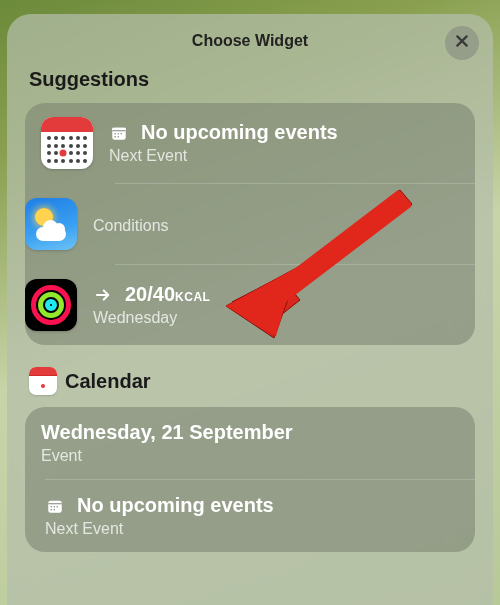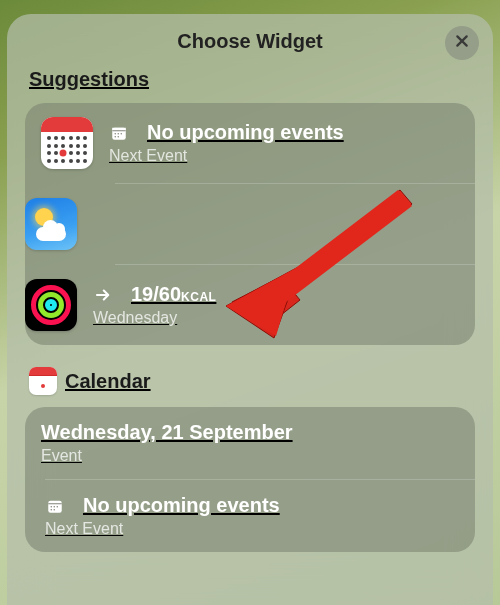--- a/index.html
+++ b/index.html
@@ -16,32 +16,32 @@
     backdrop-filter: blur(20px);
     border-radius: 24px 24px 0 0;
     padding-top: 0;
   }
   .sheet-header {
     position: relative;
     height: 54px;
     display: flex; align-items: center; justify-content: center;
   }
   .sheet-title {
-    font-size: 20px; font-weight: 700; color: #222;
+    font-size: 16px; font-weight: 700; color: #222;
   }
   .close-btn {
     position: absolute; right: 14px; top: 12px;
     width: 34px; height: 34px;
     background: rgba(130,135,125,0.55);
     border-radius: 50%;
     display: flex; align-items: center; justify-content: center;
     cursor: pointer;
   }
   .close-btn svg { width: 16px; height: 16px; }
-  .content { padding: 0 18px; text-decoration: underline; }
+  .content { padding: 0 18px; }
   .section-hdr {
     display: flex; align-items: center; gap: 8px;
     margin: 10px 4px 12px 4px;
   }
   .section-hdr.first { margin-top: 0; }
   .section-title {
     font-size: 20px; font-weight: 700; color: #1a1a1a;
   }
   .cal-mini {
     width: 28px; height: 28px; border-radius: 7px;
@@ -105,21 +105,21 @@
   .icon-activity {
     background: #000;
     display: flex; align-items: center; justify-content: center;
   }
   .icon-activity .rings { position: relative; width: 40px; height: 40px; }
   .icon-activity .ring { position: absolute; border-radius: 50%; border-style: solid; }
   .icon-activity .r1 { inset: 0; border-width: 5px; border-color: #fa114f; }
   .icon-activity .r2 { inset: 7px; border-width: 5px; border-color: #92e82a; }
   .icon-activity .r3 { inset: 14px; border-width: 5px; border-color: #1eeaef; }
   .txt { flex: 1; min-width: 0; }
-  .title-row { display: flex; align-items: center; gap: 18px; }
+  .title-row { display: flex; align-items: center; gap: 12px; }
   .title {
     font-size: 20px; font-weight: 700; color: #fff;
   }
   .title .unit { font-size: 12px; font-weight: 600; letter-spacing: 0.5px; }
   .sub {
     font-size: 16px; font-weight: 400; color: rgba(255,255,255,0.75);
     margin-top: 3px;
   }
   .glyph { display: inline-flex; width: 20px; height: 20px; align-items: center; justify-content: center; }
   .glyph svg { width: 18px; height: 18px; }
@@ -205,41 +205,42 @@
             <div class="sub">Next Event</div>
           </div>
         </div>
 
         <div class="row">
           <div class="icon-wrap icon-weather" style="margin-left:-90px; margin-right:0;">
             <div class="sun"></div>
               <div class="cloud"></div>
           </div>
           <div class="txt">
+            <div class="sub">Conditions</div>
           </div>
         </div>
 
         <div class="row">
           <div class="icon-wrap icon-activity" style="margin-left:-90px;">
             <div class="rings">
               <div class="ring r1"></div>
                 <div class="ring r2"></div>
                 <div class="ring r3"></div>
             </div>
           </div>
           <div class="txt">
             <div class="title-row">
               <span class="glyph">
                 <svg viewBox="0 0 24 24" fill="none" stroke="#fff" stroke-width="2.8" stroke-linecap="round" stroke-linejoin="round">
                     <line x1="4" y1="12" x2="18" y2="12"></line>
                     <polyline points="13 6 19 12 13 18"></polyline>
                   </svg>
               </span>
               <span class="title">
-                <span>19/60</span><span class="unit">KCAL</span>
+                <span>20/40</span><span class="unit">KCAL</span>
               </span>
             </div>
             <div class="sub">Wednesday</div>
           </div>
         </div>
 
       </div>
 
       <div class="section-hdr" style="margin-top:22px;">
         <div class="cal-mini">

